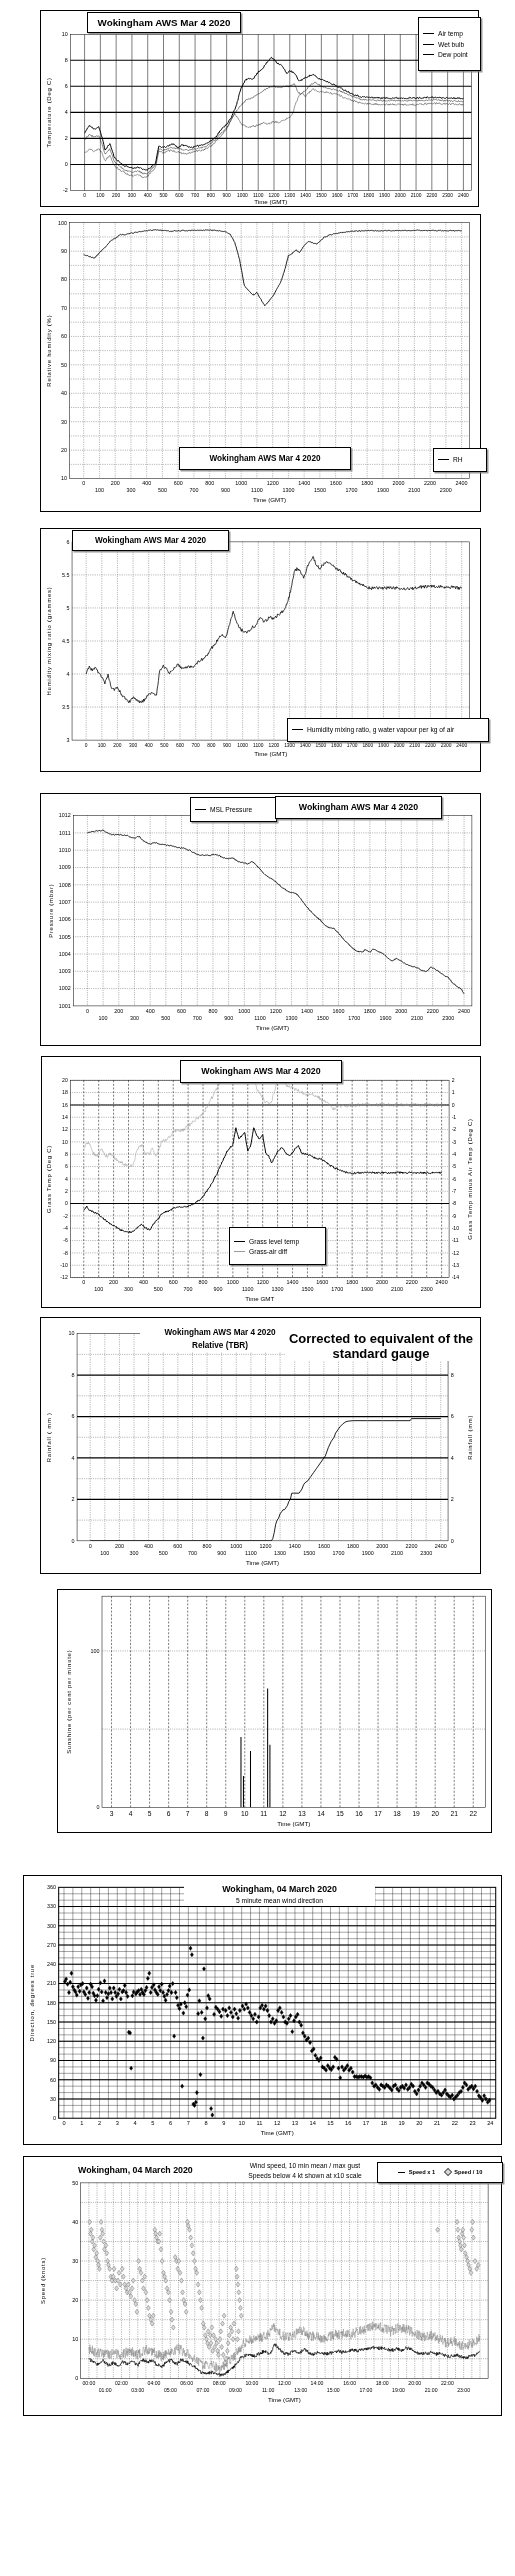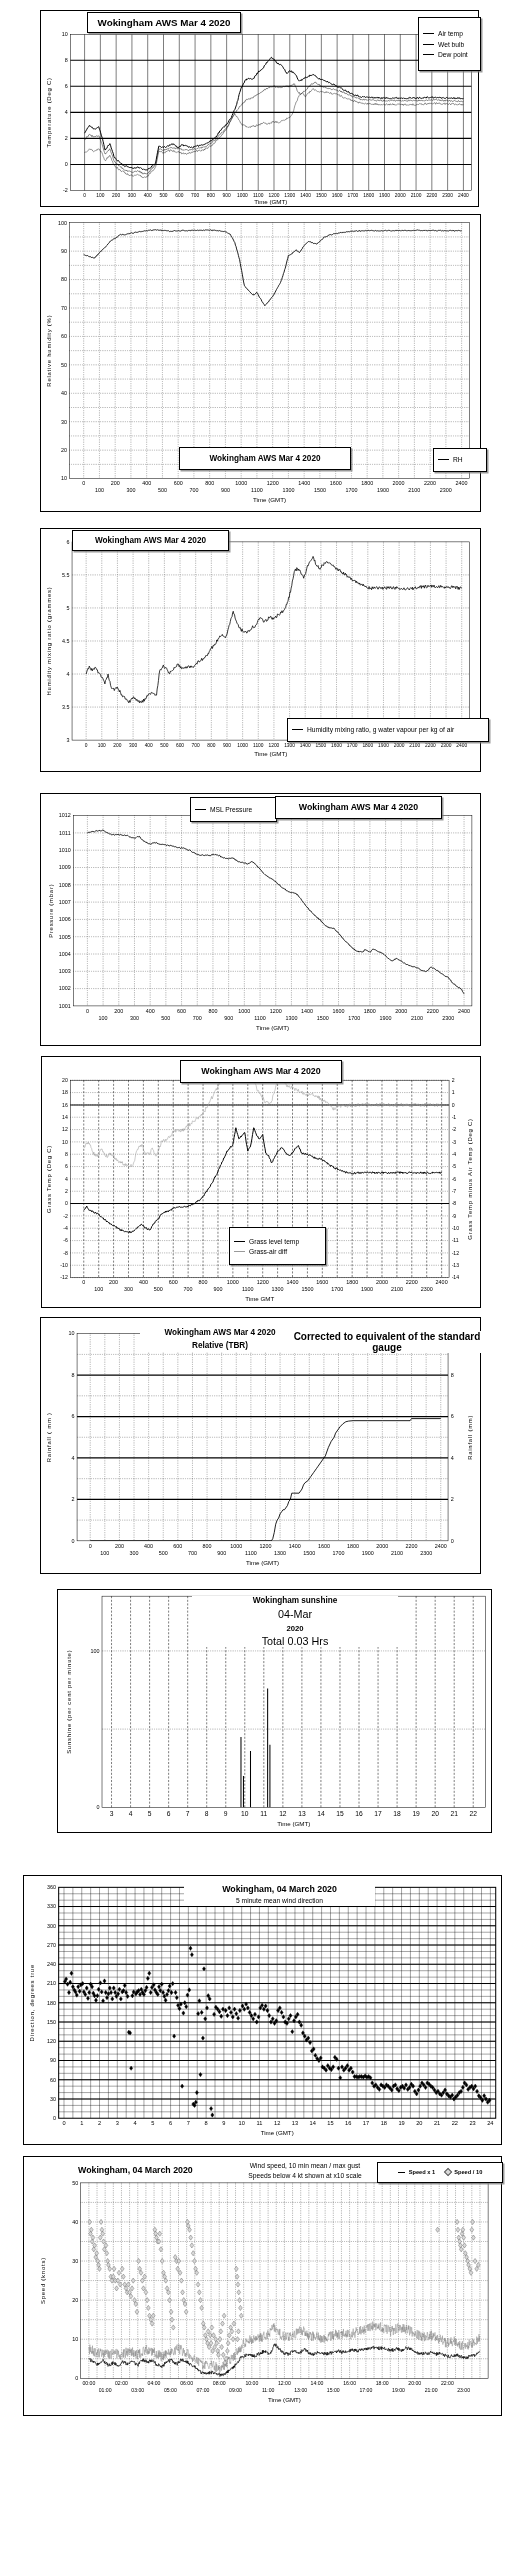--- a/index.html
+++ b/index.html
@@ -611,21 +611,21 @@
         <text x="690.7874015748032" y="459" text-anchor="middle" font-size="10.5" font-family="Liberation Sans, sans-serif">2100</text>
         <text x="747.4803149606299" y="459" text-anchor="middle" font-size="10.5" font-family="Liberation Sans, sans-serif">2300</text>
         <text x="430" y="478" text-anchor="middle" font-size="12" font-family="Liberation Sans, sans-serif">Time (GMT)</text>
         <text x="20" y="231" text-anchor="middle" font-size="11.5" letter-spacing="1.5" transform="rotate(-90 20 231)" font-family="Liberation Sans, sans-serif">Rainfall ( mm )</text>
         <text x="836" y="231" text-anchor="middle" font-size="11.5" letter-spacing="1.5" transform="rotate(-90 836 231)" font-family="Liberation Sans, sans-serif">Rainfall (mm)</text>
       </svg>
     <div class="ttext b" style="left:99px;top:9.3px;width:160px;font-size:8.2px;line-height:1.5;">
       <div>Wokingham AWS Mar 4 2020</div>
       <div>Relative (TBR)</div>
     </div>
-    <div class="ttext b" style="left:250px;top:13.4px;width:192px;font-size:10px;">Corrected to equivalent of the standard gauge</div>
+    <div class="ttext b" style="left:244px;top:13.4px;width:192px;font-size:13px;">Corrected to equivalent of the standard gauge</div>
   </div>
 
   <div class="panel" style="left:57px;top:1589px;width:433px;height:242px;">
     <svg viewBox="0 0 840 470">
         <line x1="103.4863523573201" x2="103.4863523573201" y1="12" y2="422" stroke="#000" stroke-width="1" stroke-dasharray="4,3"></line>
         <line x1="140.4590570719603" x2="140.4590570719603" y1="12" y2="422" stroke="#000" stroke-width="1" stroke-dasharray="4,3"></line>
         <line x1="177.4317617866005" x2="177.4317617866005" y1="12" y2="422" stroke="#000" stroke-width="1" stroke-dasharray="4,3"></line>
         <line x1="214.4044665012407" x2="214.4044665012407" y1="12" y2="422" stroke="#000" stroke-width="1" stroke-dasharray="4,3"></line>
         <line x1="251.3771712158809" x2="251.3771712158809" y1="12" y2="422" stroke="#000" stroke-width="1" stroke-dasharray="4,3"></line>
         <line x1="288.3498759305211" x2="288.3498759305211" y1="12" y2="422" stroke="#000" stroke-width="1" stroke-dasharray="4,3"></line>
@@ -676,26 +676,20 @@
         <text x="584.1315136476427" y="438" text-anchor="middle" font-size="13" font-family="Liberation Sans, sans-serif">16</text>
         <text x="621.1042183622828" y="438" text-anchor="middle" font-size="13" font-family="Liberation Sans, sans-serif">17</text>
         <text x="658.0769230769231" y="438" text-anchor="middle" font-size="13" font-family="Liberation Sans, sans-serif">18</text>
         <text x="695.0496277915634" y="438" text-anchor="middle" font-size="13" font-family="Liberation Sans, sans-serif">19</text>
         <text x="732.0223325062035" y="438" text-anchor="middle" font-size="13" font-family="Liberation Sans, sans-serif">20</text>
         <text x="768.9950372208438" y="438" text-anchor="middle" font-size="13" font-family="Liberation Sans, sans-serif">21</text>
         <text x="805.9677419354839" y="438" text-anchor="middle" font-size="13" font-family="Liberation Sans, sans-serif">22</text>
         <text x="457.5" y="458" text-anchor="middle" font-size="12" font-family="Liberation Sans, sans-serif">Time (GMT)</text>
         <text x="25" y="217" text-anchor="middle" font-size="11.5" letter-spacing="1.5" transform="rotate(-90 25 217)" font-family="Liberation Sans, sans-serif">Sunshine (per cent per minute)</text>
       </svg>
-    <div class="ttext" style="left:134px;top:6.2px;width:206px;">
-      <div class="b" style="font-size:8.2px;">Wokingham sunshine</div>
-      <div style="font-size:10.8px;margin-top:3.1px;">04-Mar</div>
-      <div class="b" style="font-size:7.7px;margin-top:4.1px;">2020</div>
-      <div style="font-size:10.8px;margin-top:2.1px;">Total 0.03 Hrs</div>
-    </div>
   </div>
 
   <div class="panel" style="left:23px;top:1875px;width:477px;height:268px;">
     <svg viewBox="0 0 925 520">
         <line x1="77.34146341463415" x2="77.34146341463415" y1="22" y2="470" stroke="#000" stroke-width="0.7"></line>
         <line x1="94.57723577235772" x2="94.57723577235772" y1="22" y2="470" stroke="#000" stroke-width="0.7"></line>
         <line x1="111.8130081300813" x2="111.8130081300813" y1="22" y2="470" stroke="#000" stroke-width="0.7"></line>
         <line x1="129.0487804878049" x2="129.0487804878049" y1="22" y2="470" stroke="#000" stroke-width="0.7"></line>
         <line x1="146.28455284552842" x2="146.28455284552842" y1="22" y2="470" stroke="#000" stroke-width="0.7"></line>
         <line x1="163.520325203252" x2="163.520325203252" y1="22" y2="470" stroke="#000" stroke-width="0.7"></line>

